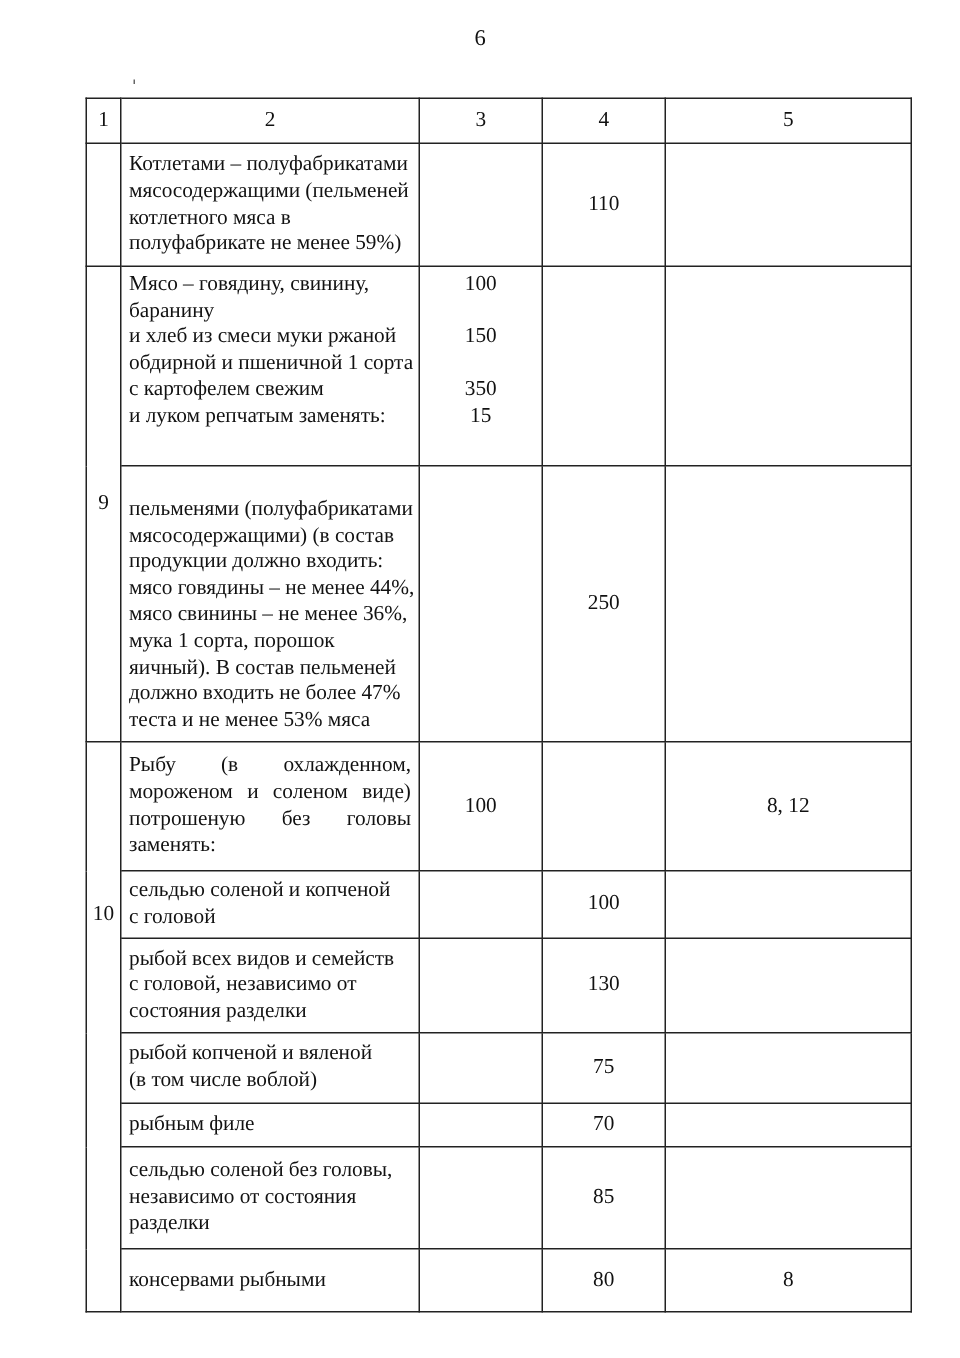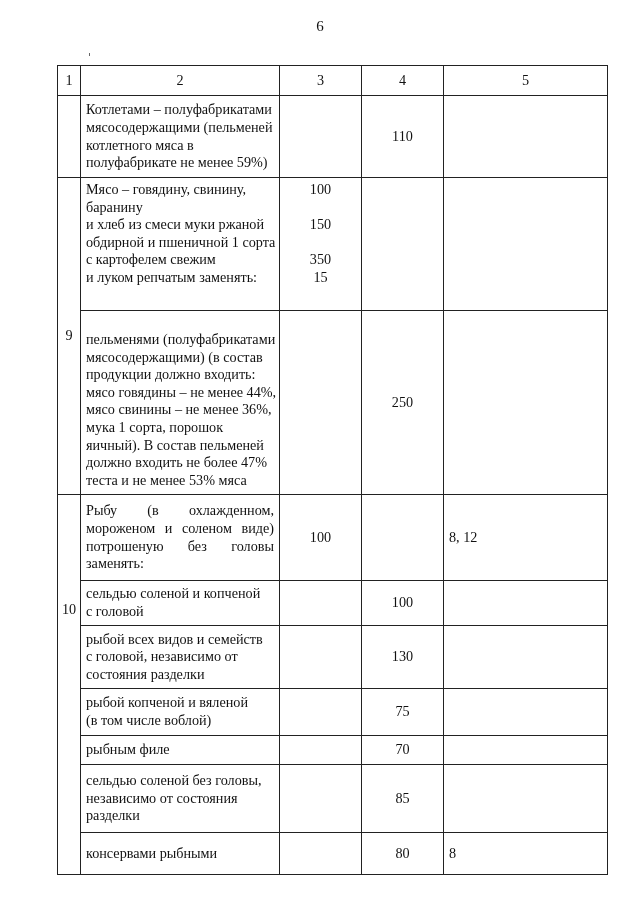--- a/index.html
+++ b/index.html
@@ -7,21 +7,21 @@
     font-family: "Liberation Serif", serif; color: #111; }
   .page-num { position: absolute; top: 18px; left: 0; width: 100%; text-align: center; font-size: 15px; }
   .tick { position: absolute; left: 89px; top: 53px; width: 1px; height: 3px; background: #666; }
   table { position: absolute; left: 57px; top: 65px; border-collapse: collapse; table-layout: fixed;
     width: 551px; font-size: 14.2px; line-height: 17.6px; }
   td { border: 1.3px solid #222; padding: 0 5px; vertical-align: middle; }
   td.c1 { width: 22px; text-align: center; padding: 0; }
   td.c2 { width: 188px; }
   td.c3 { width: 71px; text-align: center; }
   td.c4 { width: 71px; text-align: center; }
-  td.c5 { }
+  td.c5 { text-align: center; }
   tr.head td { height: 29px; text-align: center; }
   .lines div { white-space: nowrap; }
   .just-line { display: flex; justify-content: space-between; }
   .c3stack div { height: 17.6px; }
   .bottom-num { vertical-align: bottom; padding-bottom: 2px; }
 </style>
 </head>
 <body>
 
 <div class="page-num">6</div>

